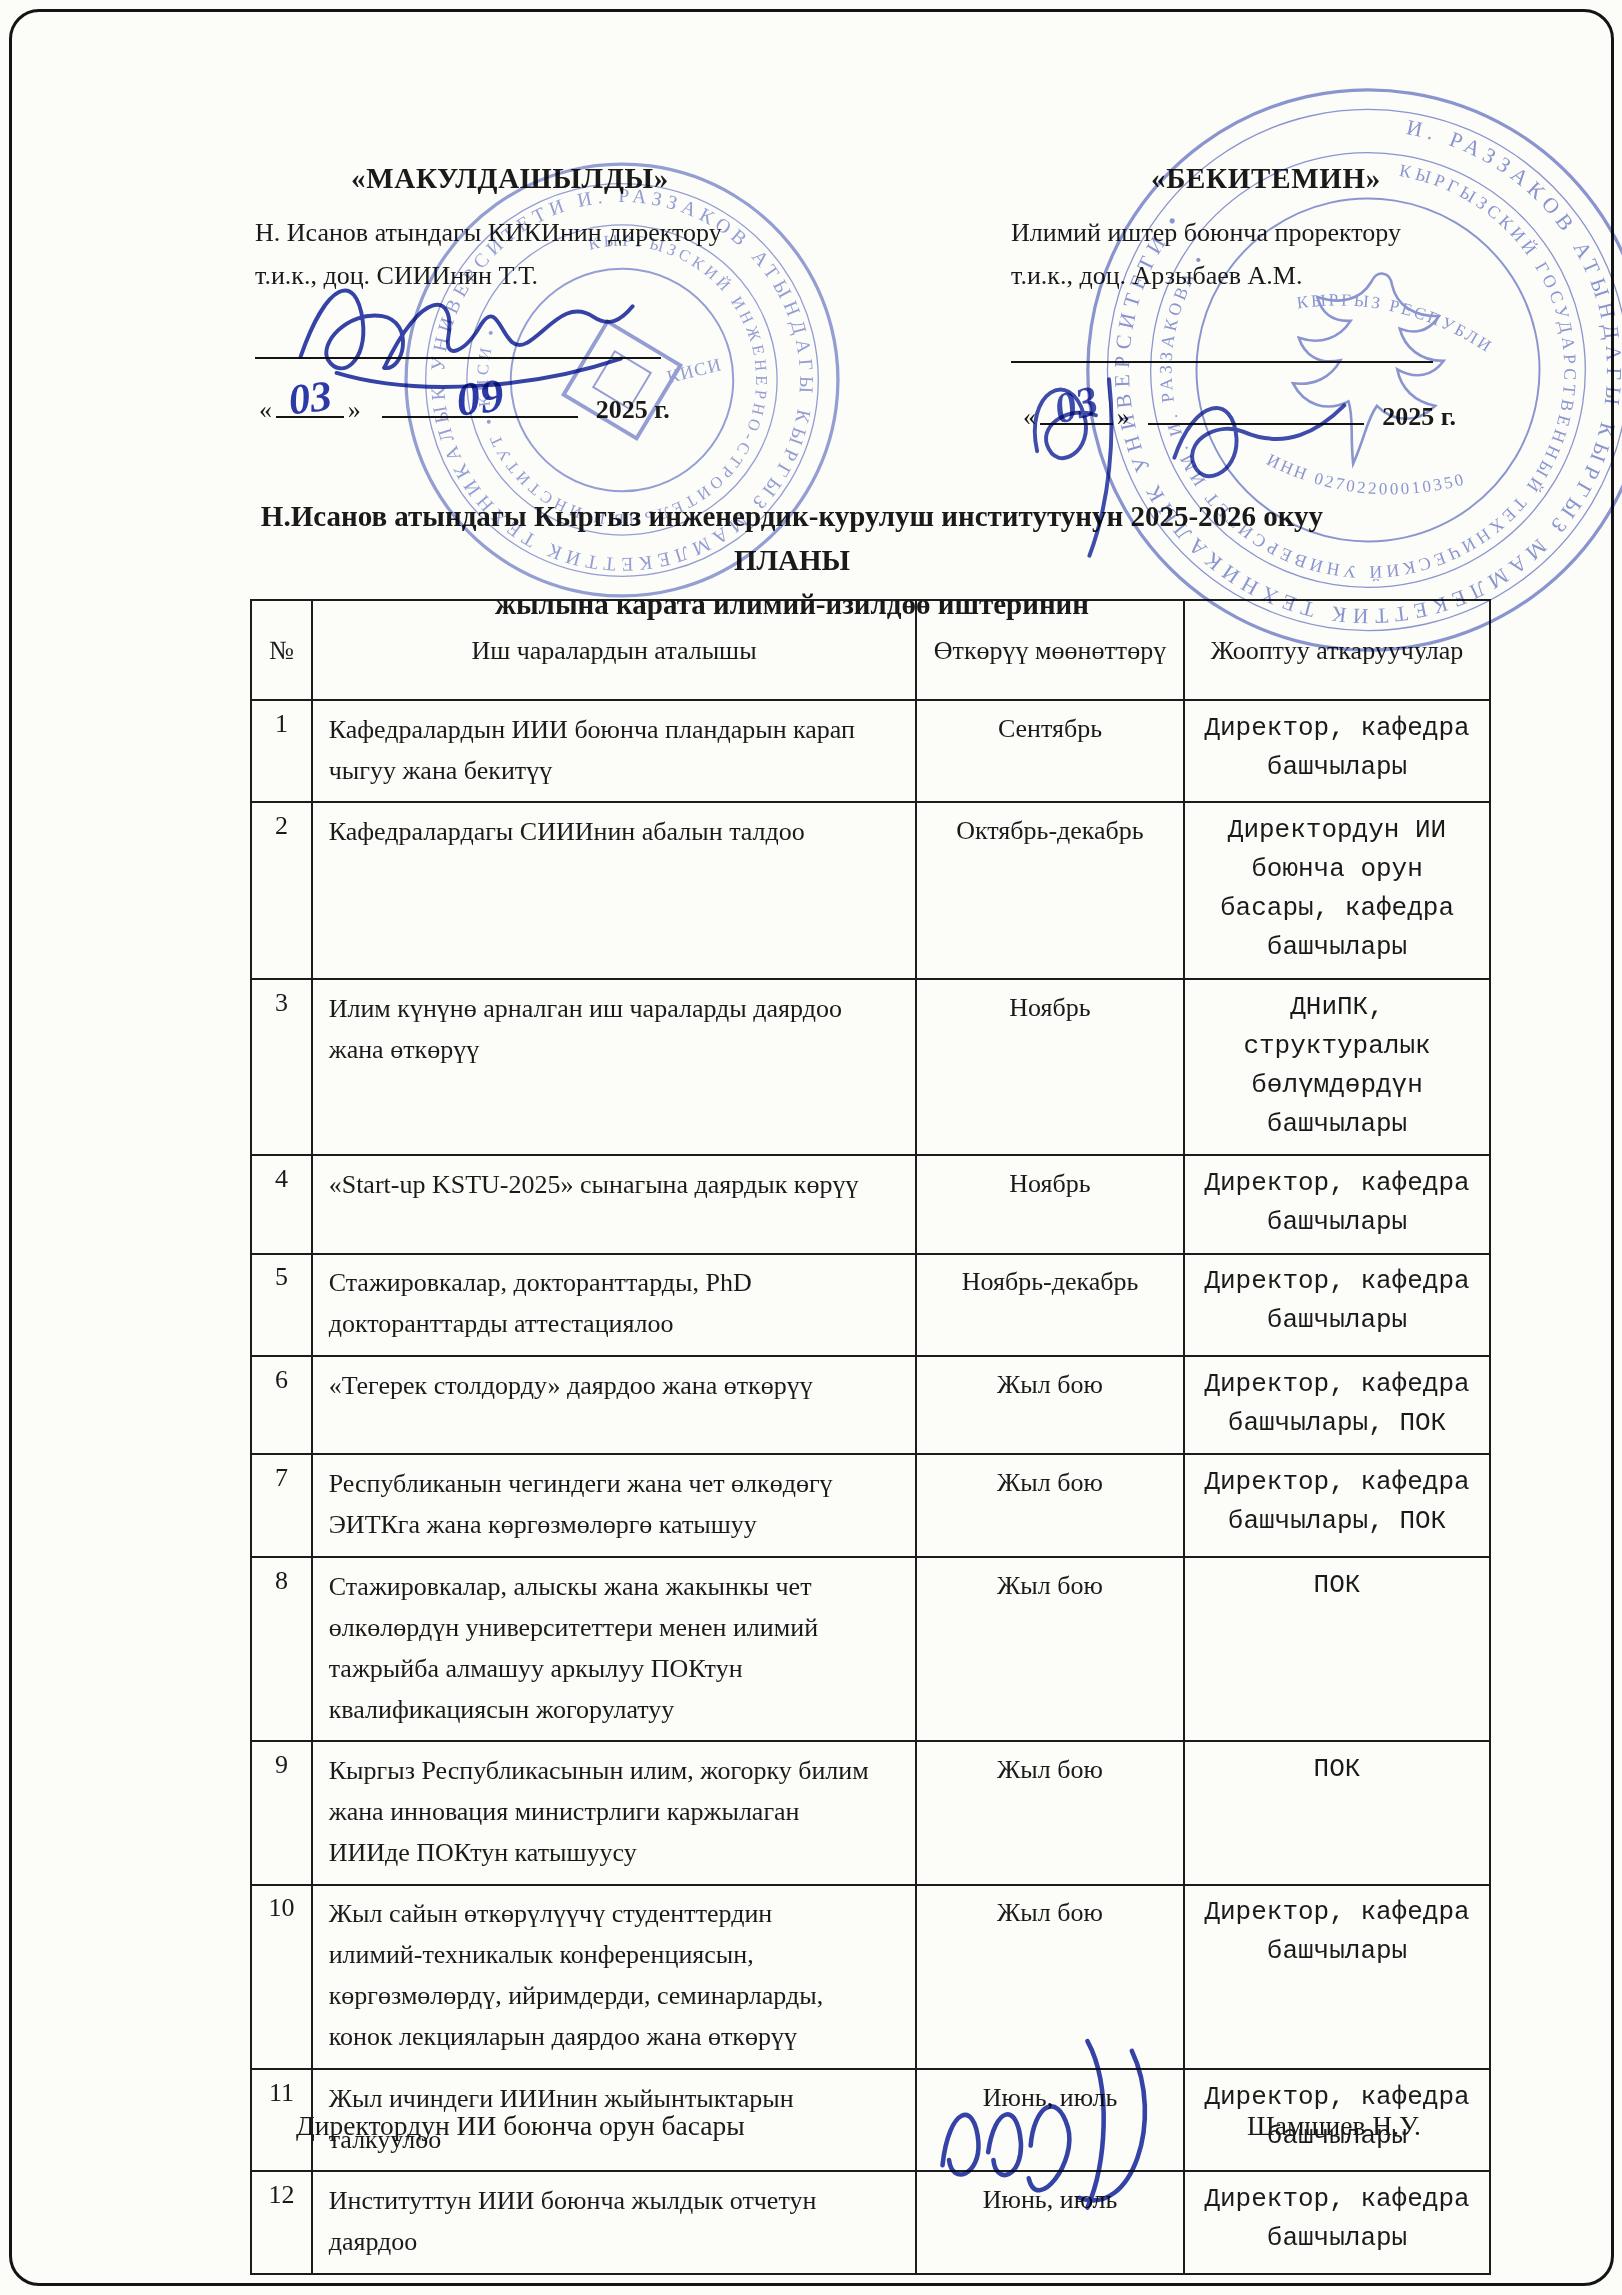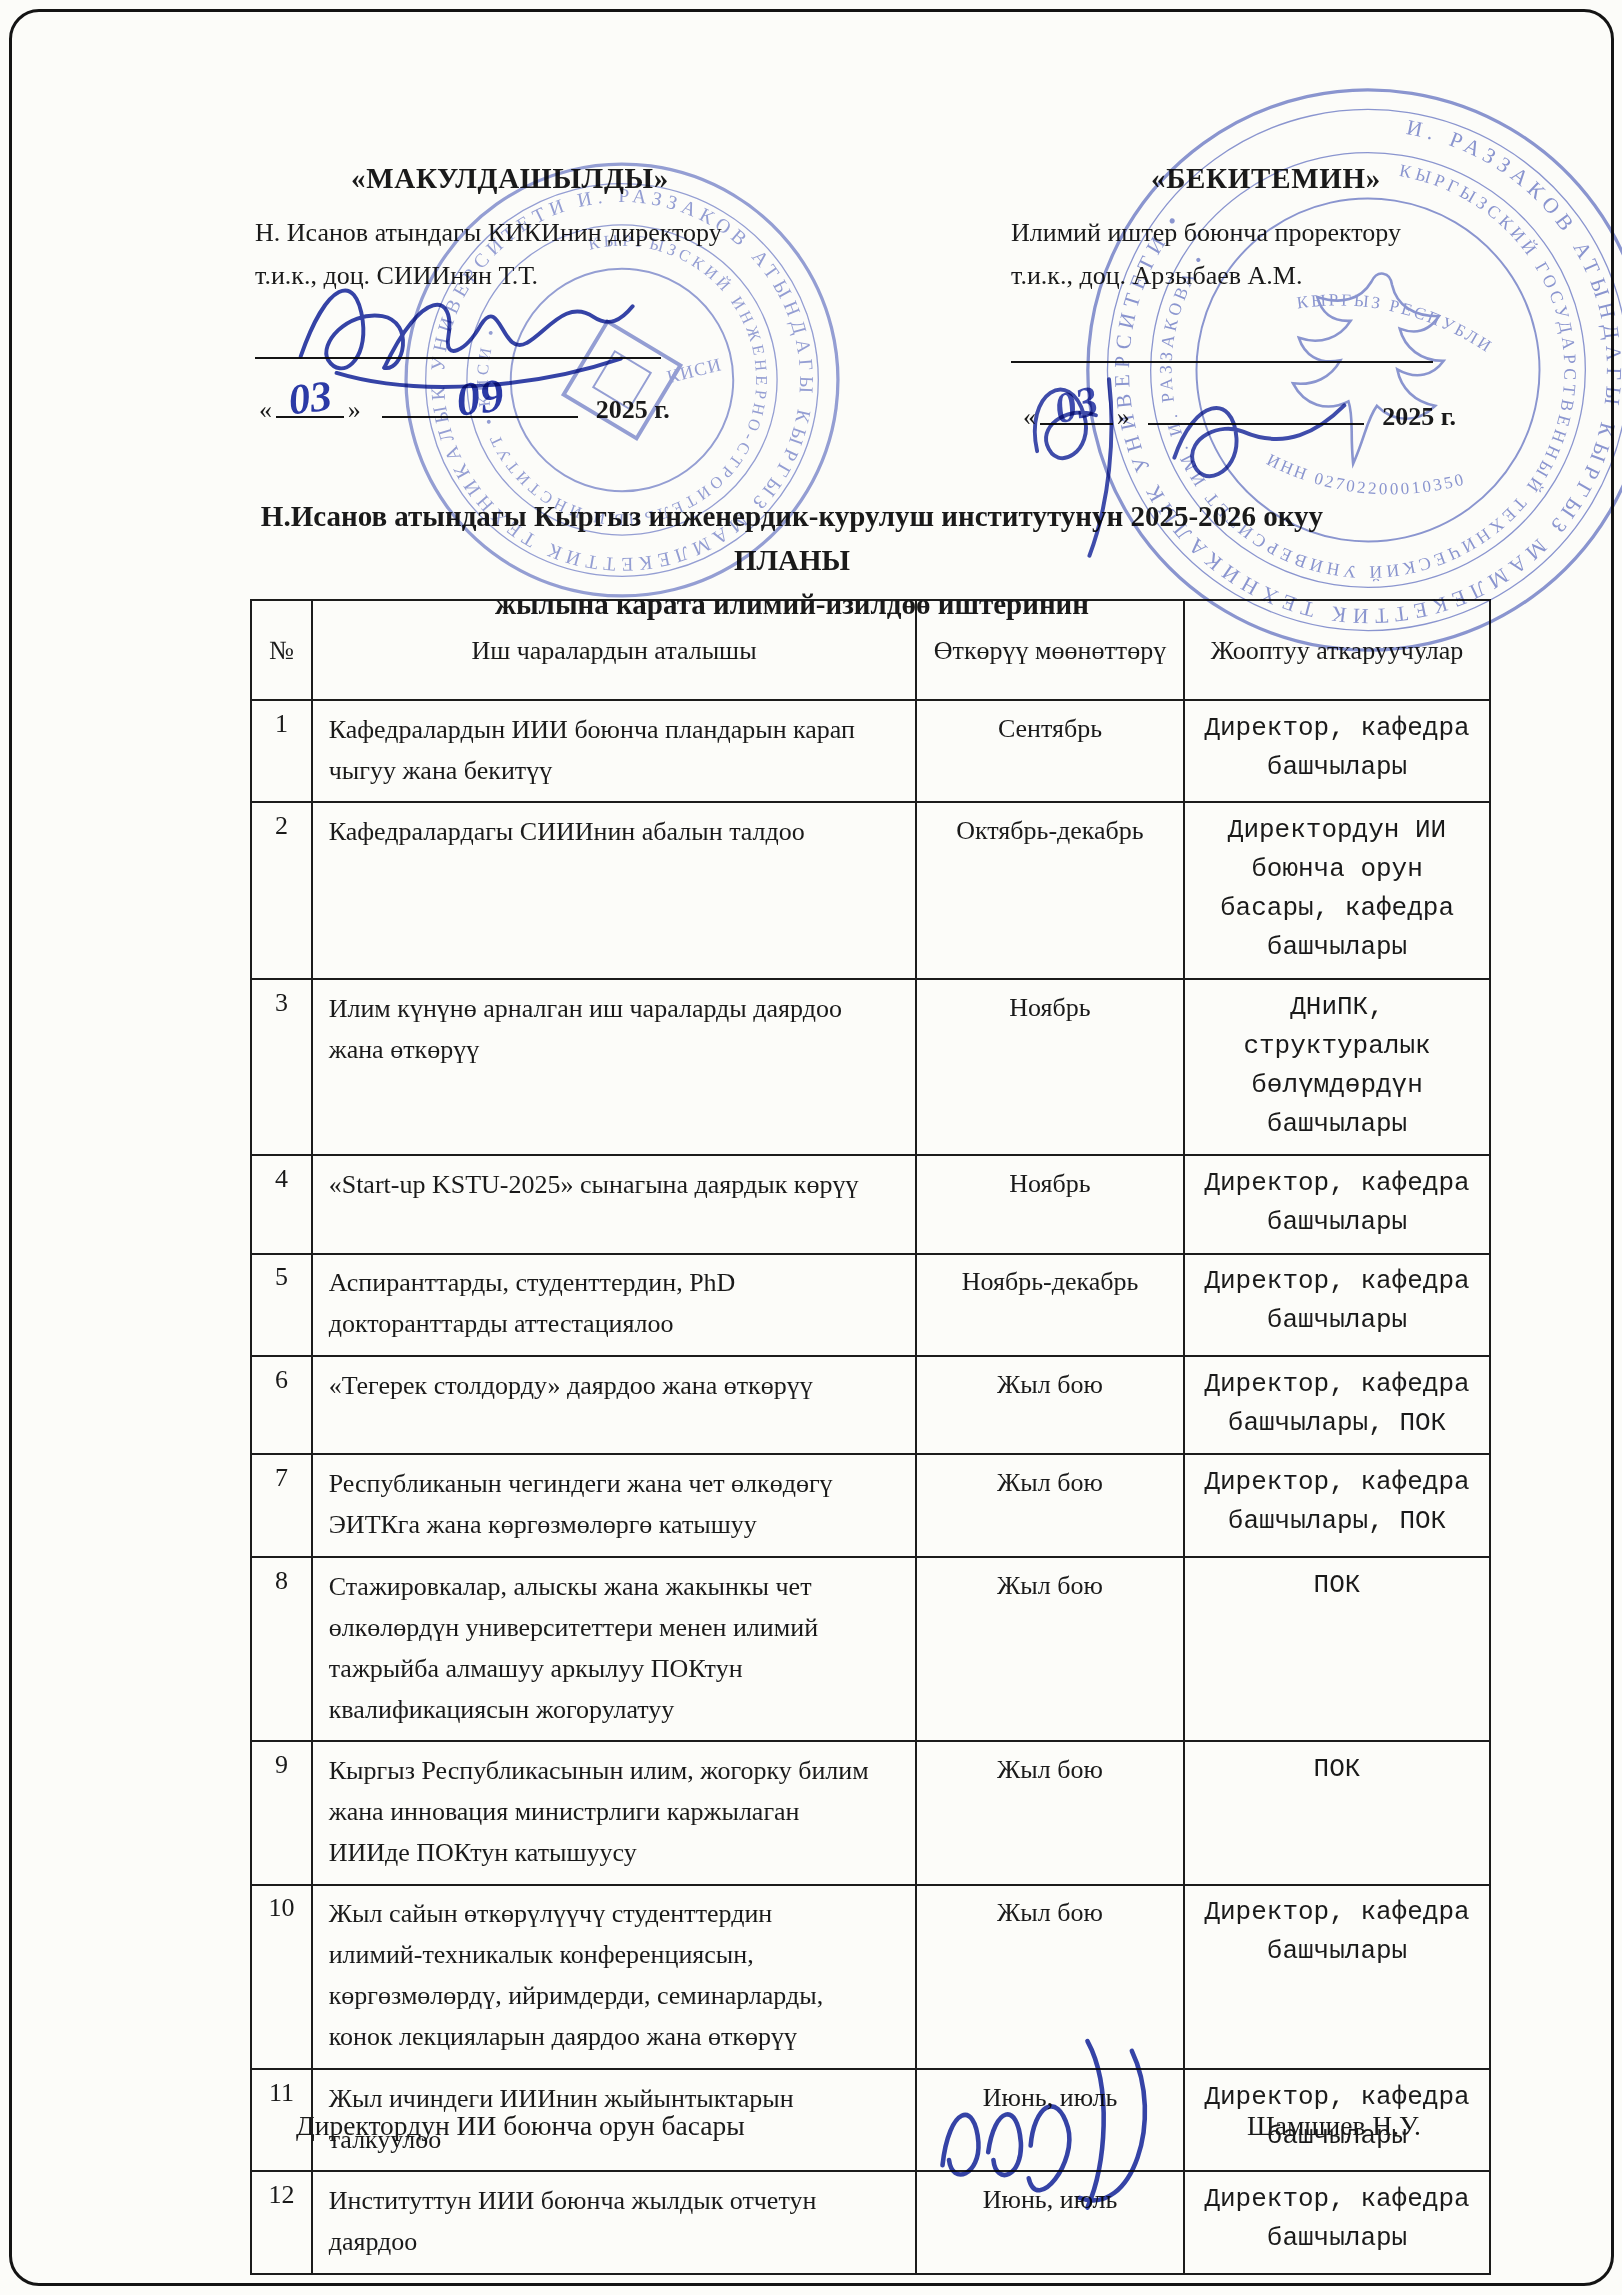--- a/index.html
+++ b/index.html
@@ -126,21 +126,21 @@
       <td class="c-res">ДНиПК, структуралык бөлүмдөрдүн башчылары</td>
     </tr>
         <tr>
       <td class="c-num">4</td>
       <td class="c-act">«Start-up KSTU-2025» сынагына даярдык көрүү</td>
       <td class="c-per">Ноябрь</td>
       <td class="c-res">Директор, кафедра башчылары</td>
     </tr>
         <tr>
       <td class="c-num">5</td>
-      <td class="c-act">Аспиранттарды, студенттердин, PhD докторанттарды аттестациялоо</td>
+      <td class="c-act">Стажировкалар, докторанттарды, PhD докторанттарды аттестациялоо</td>
       <td class="c-per">Ноябрь-декабрь</td>
       <td class="c-res">Директор, кафедра башчылары</td>
     </tr>
         <tr>
       <td class="c-num">6</td>
       <td class="c-act">«Тегерек столдорду» даярдоо жана өткөрүү</td>
       <td class="c-per">Жыл бою</td>
       <td class="c-res">Директор, кафедра башчылары, ПОК</td>
     </tr>
         <tr>

